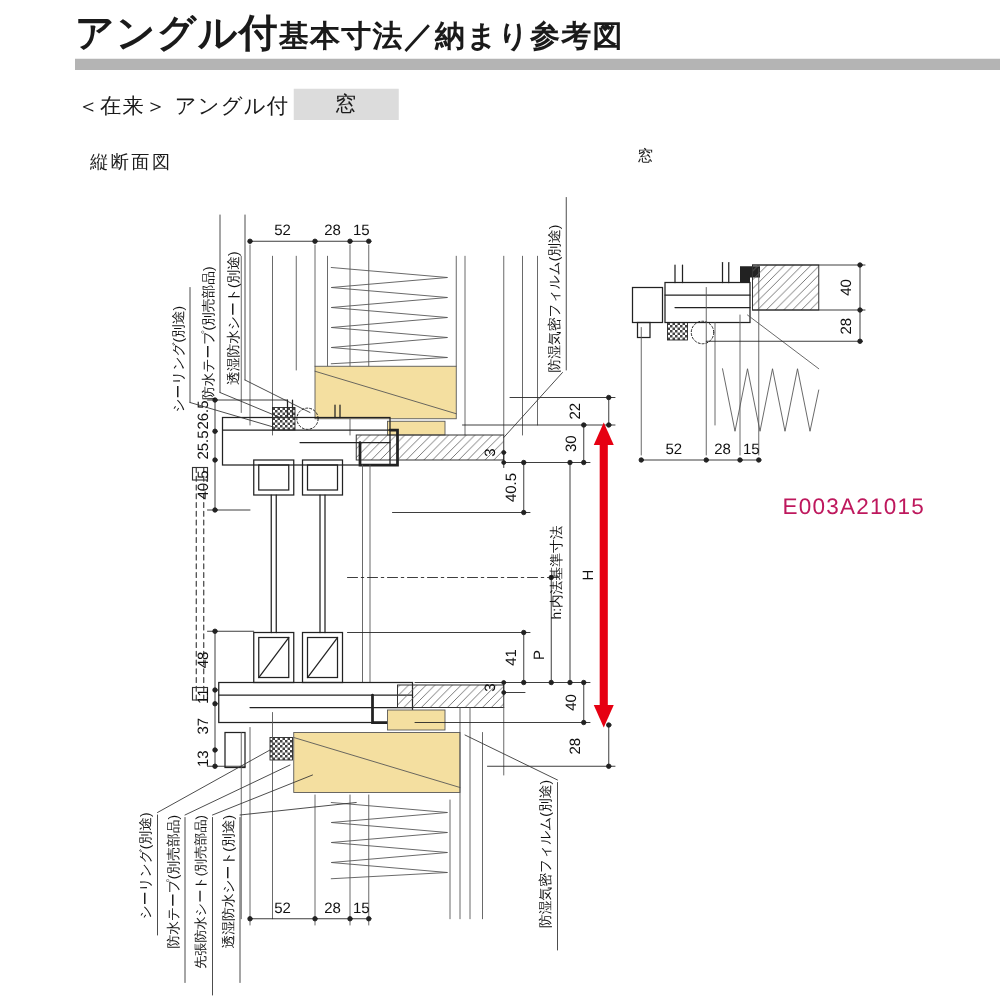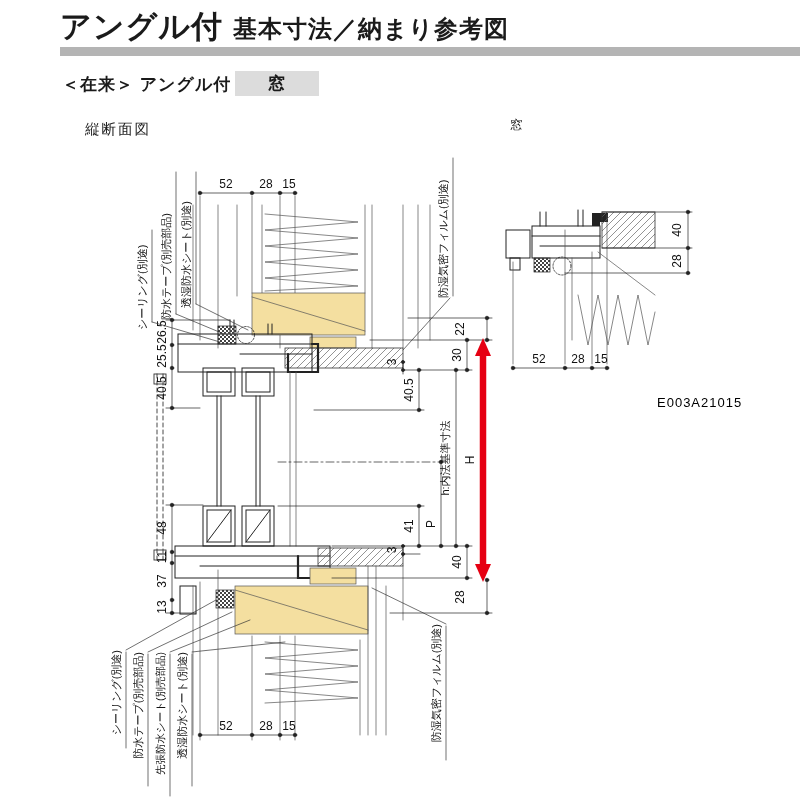--- a/index.html
+++ b/index.html
@@ -1,28 +1,28 @@
 <!DOCTYPE html>
 <html><head>
 <meta charset="utf-8">
 <style>
   html,body{margin:0;padding:0;}
   body{width:800px;height:800px;position:relative;background:#fff;overflow:hidden;
        font-family:"Liberation Sans","DejaVu Sans",sans-serif;color:#1a1a1a;}
   .abs{position:absolute;}
   .header{left:60px;top:6px;white-space:nowrap;}
   .header .t1{font-size:31px;font-weight:bold;letter-spacing:1px;}
-  .header .t2{font-size:24px;font-weight:bold;margin-left:10px;letter-spacing:1px;}
+  .header .t2{font-size:24px;font-weight:bold;letter-spacing:1px;}
   .rule{left:60px;top:47px;width:740px;height:9px;background:#b4b4b4;}
-  .subrow{left:62px;top:73px;font-size:17px;letter-spacing:1px;white-space:nowrap;font-weight:bold;}
+  .subrow{left:62px;top:73px;font-size:17px;letter-spacing:1px;white-space:nowrap;}
   .badge{position:absolute;left:173px;top:-2px;width:84px;height:25px;background:#dcdcdc;
          text-align:center;line-height:25px;font-size:17px;}
-  .sectionlabel{left:85px;top:120px;font-size:14.5px;letter-spacing:2px;}
+  .sectionlabel{left:72px;top:120px;font-size:14.5px;letter-spacing:2px;}
   .note{left:510px;top:115px;font-size:12.5px;line-height:1.62;}
-  .code{left:657px;top:395px;font-size:13px;letter-spacing:1px;color:#000000;}
+  .code{left:626px;top:395px;font-size:18px;letter-spacing:1px;color:#be185d;}
   svg{position:absolute;left:0;top:0;}
   svg text{font-family:"Liberation Sans","DejaVu Sans",sans-serif;}
   .dim{font-size:12px;fill:#111;}
   .lbl{font-size:11px;fill:#111;}
   .lbl2{font-size:10.5px;fill:#111;}
 </style>
 </head>
 <body>
 
 <svg width="800" height="800" viewBox="0 0 800 800">

